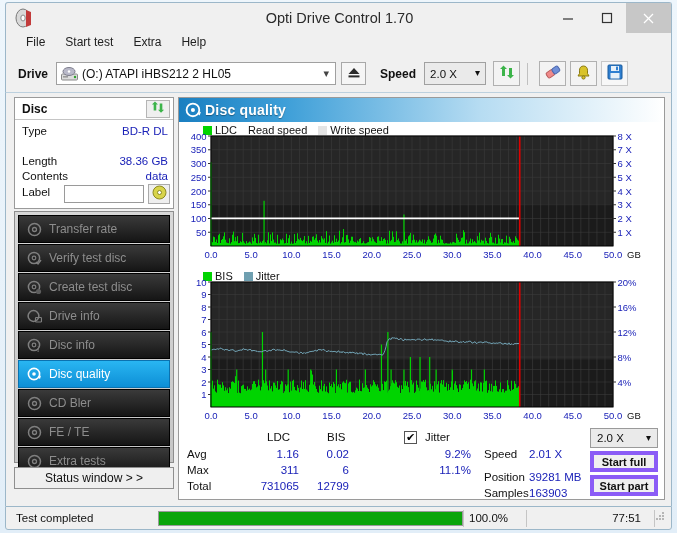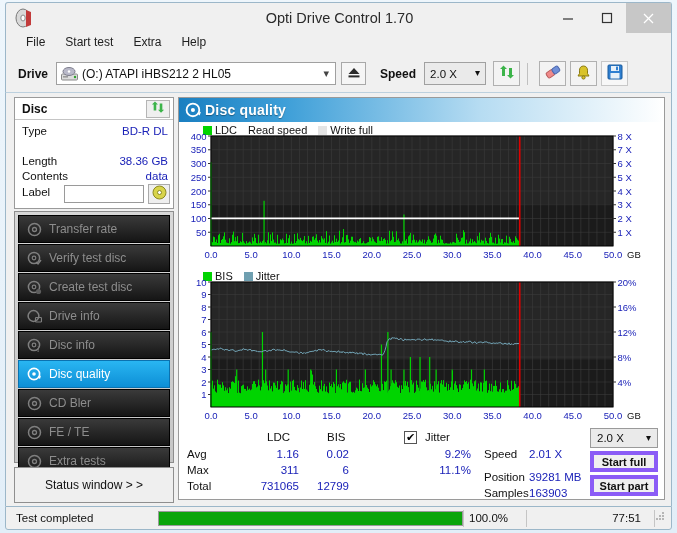--- a/index.html
+++ b/index.html
@@ -119,21 +119,21 @@
     display:flex; align-items:center;
     color:#8d8d8d; font-size:12px;
   }
   .nav-item.active {
     background:linear-gradient(#29b6f2,#0d8fd6);
     border:1px solid #0a72b0; color:#ffffff;
   }
   .nav-item .ico { width:21px; margin-left:5px; display:flex; align-items:center; justify-content:center;}
   .nav-item .lbl { margin-left:4px; }
   .statuswin {
-    position:absolute; left:8px; top:374px; width:160px; height:36px;
+    position:absolute; left:8px; top:374px; width:160px; height:22px;
     background:#efefef; border:1px solid #8f8f8f;
     display:flex; align-items:center; justify-content:center;
     font-size:12px; color:#111;
   }
   
   .panel {
     position:absolute; left:172px; top:4px; width:487px; height:403px;
     background:#fff; border:1px solid #9a9a9a;
   }
   .panel-head {
@@ -436,21 +436,21 @@
       <div class="legend" style="left:24px; top:26px;">
         <span class="lg">
           <i class="sw" style="background:#00d400;"></i>
           <span>LDC</span>
         </span>
         <span class="lg">
           <span>Read speed</span>
         </span>
         <span class="lg">
           <i class="sw" style="background:#e4e4e4;"></i>
-          <span>Write full</span>
+          <span>Write speed</span>
         </span>
       </div>
 
       <div class="chart-wrap" style="left:0; top:36px; width:485px; height:130px;">
         <svg id="svg-top" width="485" height="130" viewBox="0 0 485 130">
             <rect x="32" y="2" width="402" height="110" fill="#1b1b1b"></rect>
             <rect x="32" y="2" width="402" height="68.2" fill="#262626"></rect>
             <line x1="32" y1="2" x2="32" y2="112" stroke="#3a3a3a" stroke-width="0.7"></line>
             <line x1="40.04" y1="2" x2="40.04" y2="112" stroke="#3a3a3a" stroke-width="0.7"></line>
             <line x1="48.08" y1="2" x2="48.08" y2="112" stroke="#3a3a3a" stroke-width="0.7"></line>

